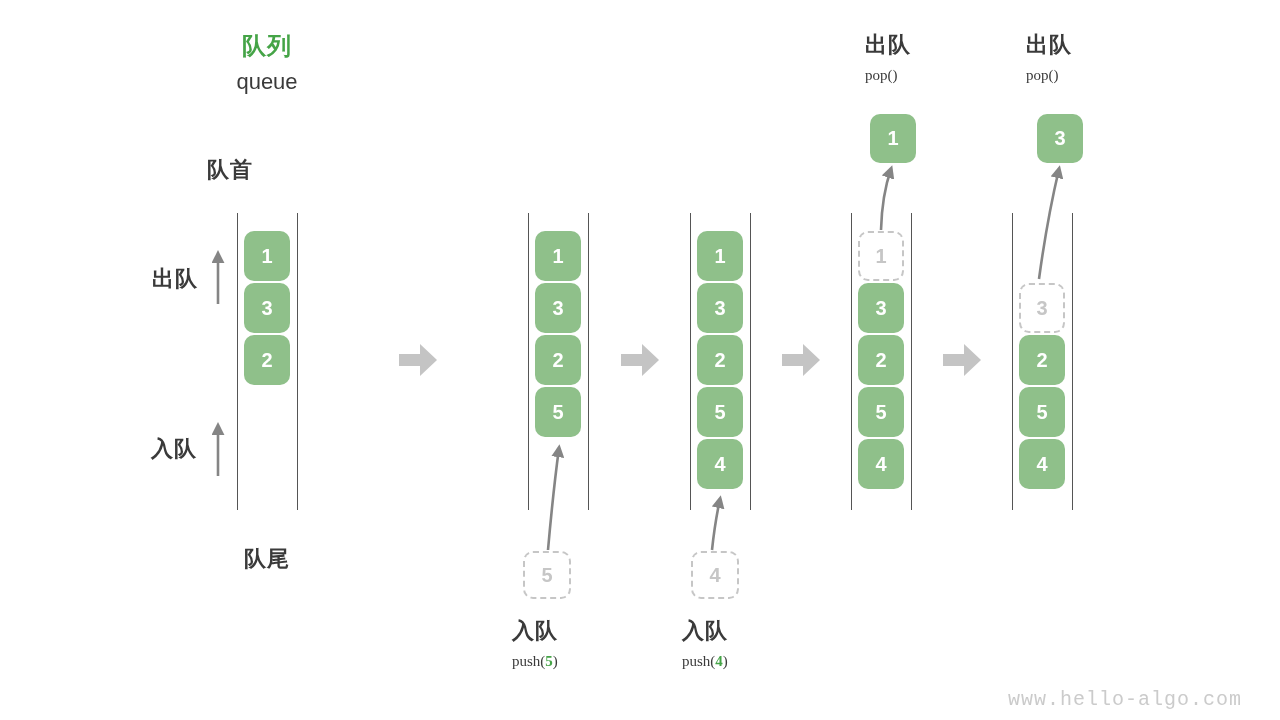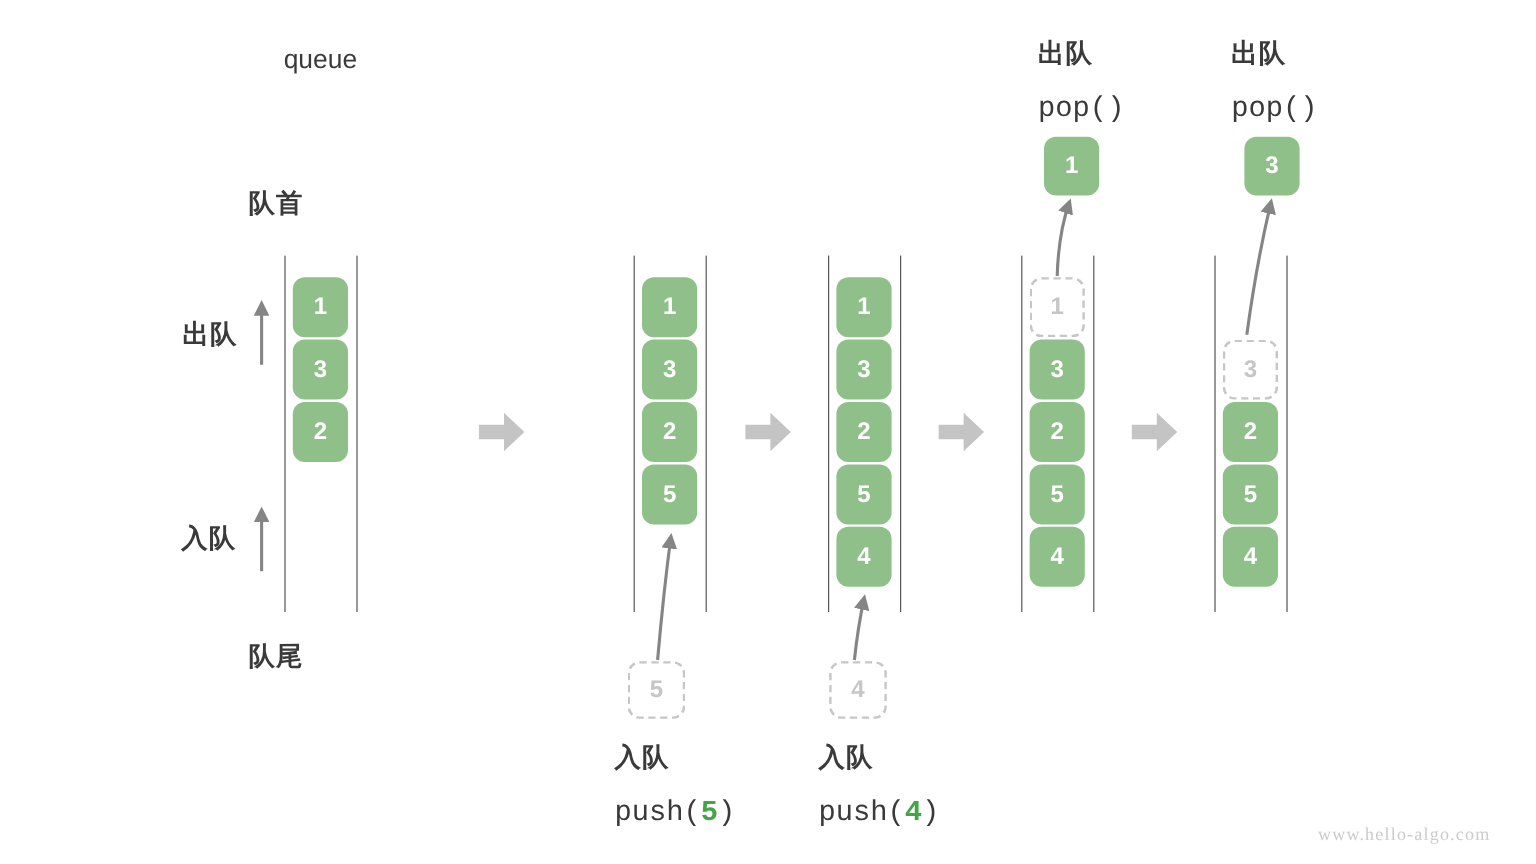--- a/index.html
+++ b/index.html
@@ -21,21 +21,21 @@
   .abs{position:absolute;}
 
   
   .hdr{left:207px;top:30px;width:120px;text-align:center;}
   .hdr-zh{font-size:24px;font-weight:bold;color:var(--title-green);letter-spacing:1px;}
   .hdr-en{font-size:22px;color:var(--text-dark);margin-top:7px;}
 
   
   .lbl{font-size:22px;font-weight:bold;color:var(--text-dark);letter-spacing:1px;}
   .lbl-front{left:207px;top:155px;width:120px;}
-  .lbl-rear{left:207px;top:532px;width:120px;}
+  .lbl-rear{left:207px;top:544px;width:120px;text-align:center;}
   .lbl-deq{left:152px;top:264px;}
   .lbl-enq{left:151px;top:434px;}
 
   
   .queue{top:213px;width:61px;height:297px;
          border-left:1.5px solid var(--wall-gray);
          border-right:1.5px solid var(--wall-gray);}
   .slot{position:absolute;left:6px;width:46px;height:50px;border-radius:10px;
         display:flex;align-items:center;justify-content:center;
         font-size:20px;font-weight:bold;}
@@ -48,45 +48,46 @@
           color:#fff;display:flex;align-items:center;justify-content:center;
           font-size:20px;font-weight:bold;}
 
   
   .ghost-below{width:48px;height:48px;border-radius:10px;border:2px dashed var(--ghost-gray);
                color:var(--ghost-gray);display:flex;align-items:center;justify-content:center;
                font-size:20px;font-weight:bold;background:#fff;}
 
   
   .op .op-zh{font-size:22px;font-weight:bold;color:var(--text-dark);letter-spacing:1px;}
-  .op .op-code{font-family:Liberation Mono, monospace;
-               font-size:24px;color:var(--text-dark);margin-top:18px;}
+  .op .op-code{font-family:Liberation Serif, serif;
+               font-size:15px;color:var(--text-dark);margin-top:7px;}
   .op .op-arg{color:var(--code-arg-green);font-weight:bold;}
 
   .shaft{stroke:var(--thin-arrow-gray);stroke-width:2.6;fill:none;}
   .ah{fill:var(--thin-arrow-gray);}
   .fat{fill:var(--fat-arrow-gray);}
 
-  .watermark{right:38px;top:688px;font-family:Liberation Serif, serif;
-             font-size:15px;color:var(--watermark-gray);letter-spacing:1px;}
+  .watermark{right:38px;top:688px;font-family:Liberation Mono, monospace;
+             font-size:20px;color:var(--watermark-gray);letter-spacing:1px;}
 </style>
 </head>
 <body>
 
 <div class="canvas">
 
   <svg width="0" height="0" style="position:absolute">
     <defs>
       <marker id="ah" viewBox="0 0 10 10" refX="7" refY="5" markerWidth="5" markerHeight="5" orient="auto">
         <path class="ah" d="M0 0 L10 5 L0 10 z"></path>
       </marker>
     </defs>
   </svg>
 
   <div class="abs hdr">
+    <div class="hdr-zh">队列</div>
     <div class="hdr-en">queue</div>
   </div>
 
   <div class="abs lbl lbl-front">队首</div>
   <div class="abs lbl lbl-rear">队尾</div>
 
   <div class="abs lbl lbl-deq">出队</div>
   <div class="abs lbl lbl-enq">入队</div>
   <svg class="abs" style="left:211px;top:242px" width="14" height="66">
     <path class="shaft" d="M7 62 L7 12" marker-end="url(#ah)"></path>

